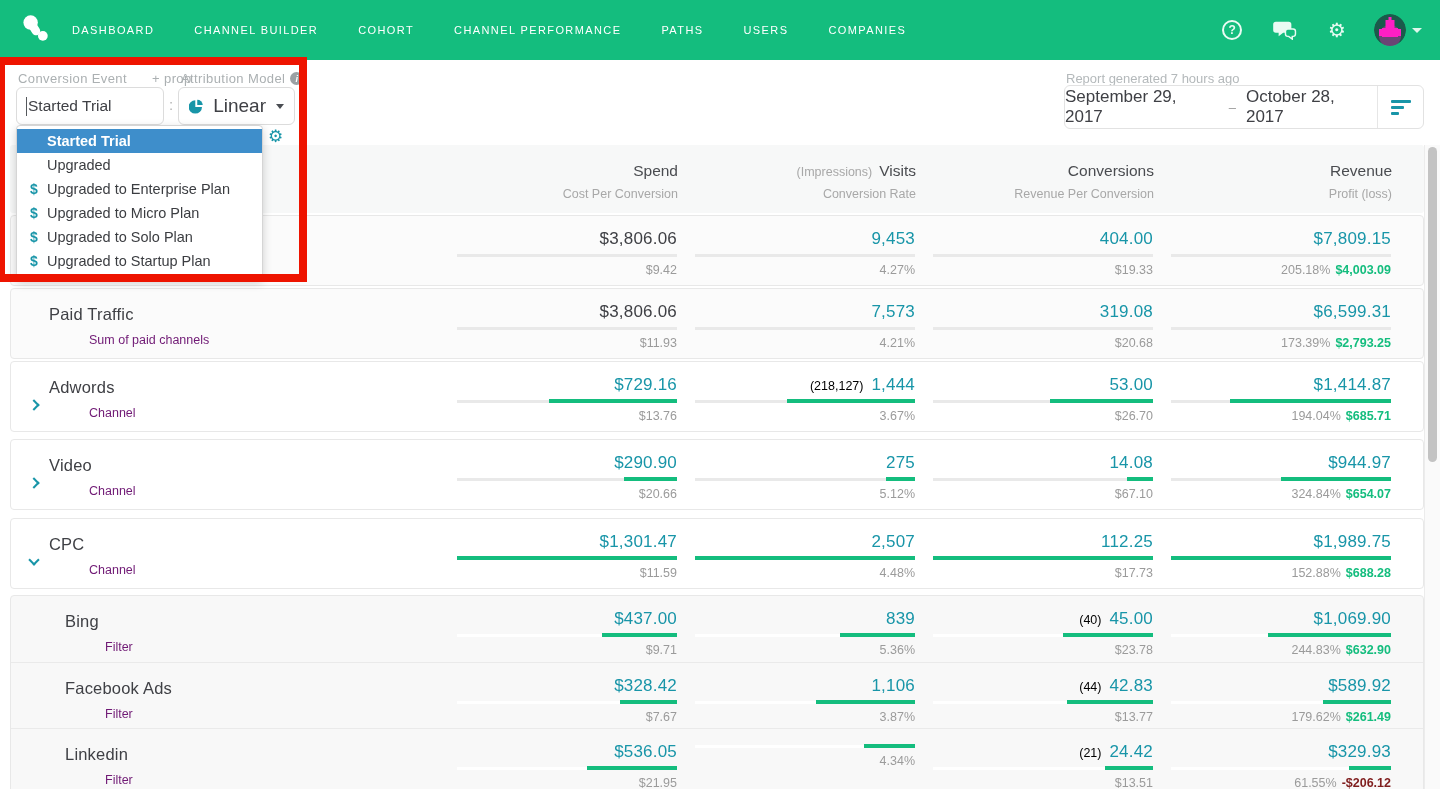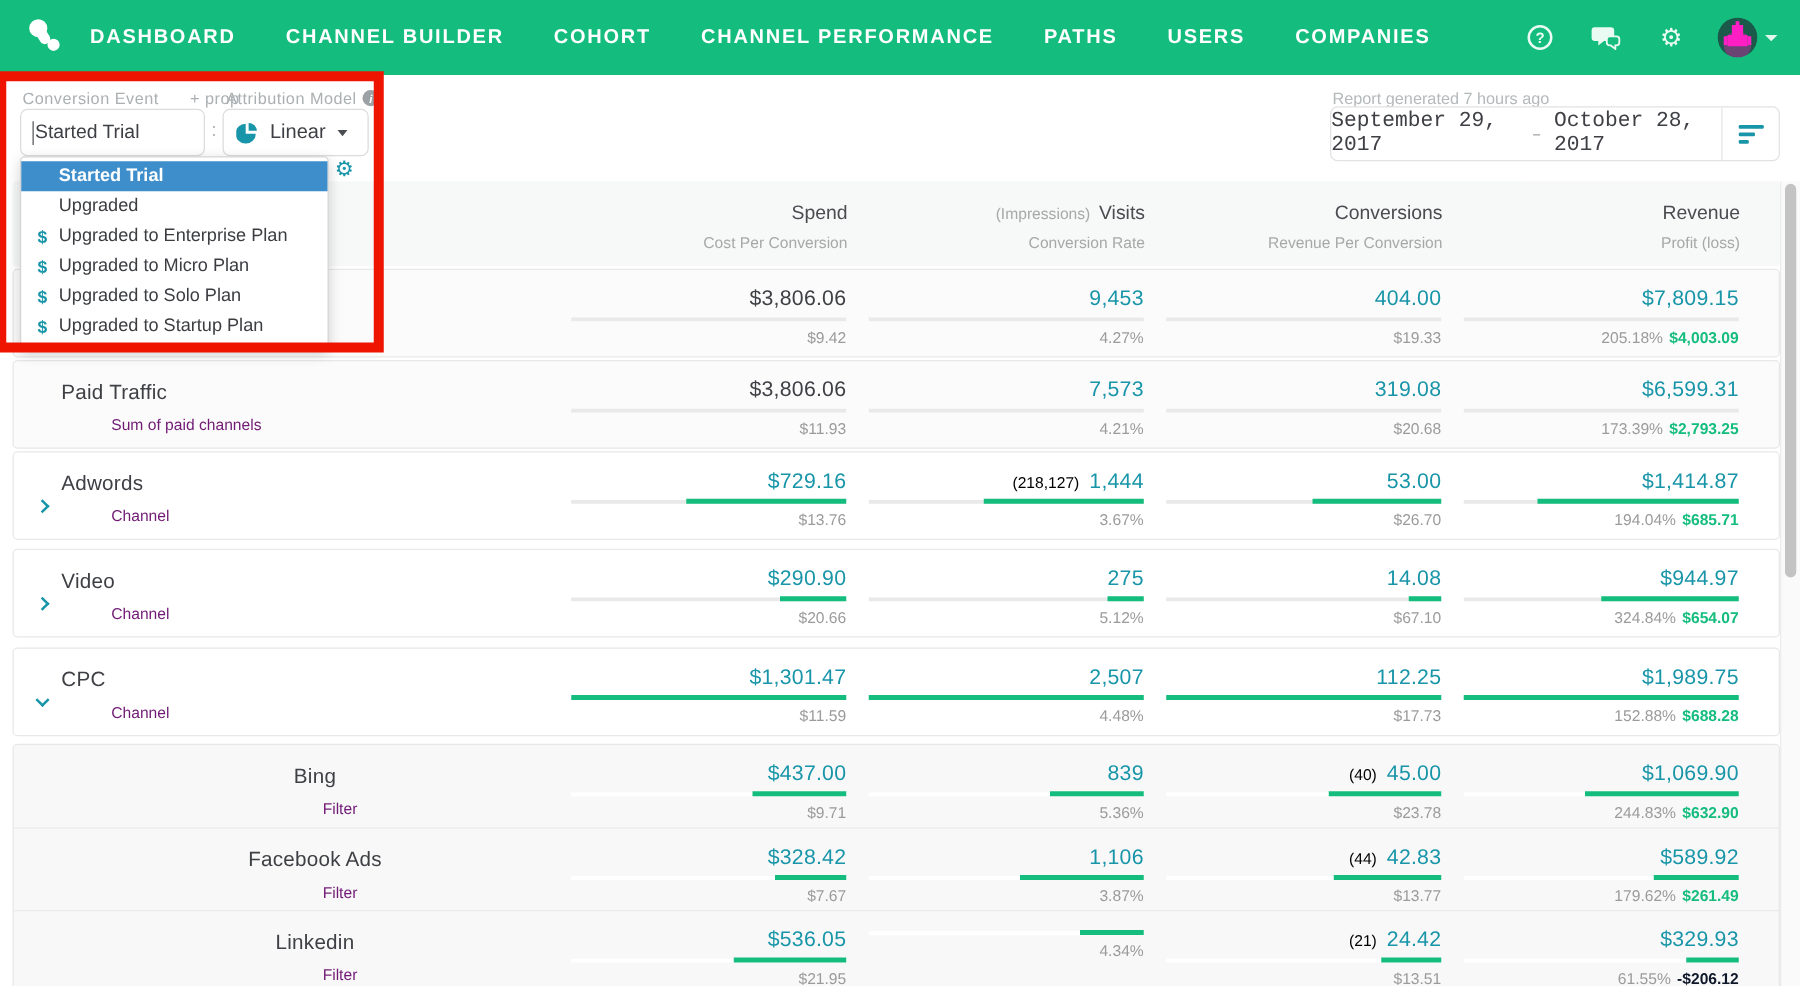--- a/index.html
+++ b/index.html
@@ -2,21 +2,21 @@
 <html><head>
 <meta charset="utf-8">
 <style>
   * { margin:0; padding:0; box-sizing:border-box; }
   html,body { width:1440px; height:789px; overflow:hidden; background:#fff;
     font-family:"Liberation Sans", sans-serif; }
   
   .topnav { position:relative; height:60px; background:#14bd7e; display:flex; align-items:center; }
   .logo { margin-left:20px; width:34px; height:34px; flex:0 0 auto; }
   .nav-links { display:flex; align-items:center; margin-left:18px; }
-  .nav-link { color:#fff; font-size:16px; font-weight:700; letter-spacing:1.4px;
+  .nav-link { color:#fff; font-size:11px; font-weight:400; letter-spacing:1.4px;
     margin-right:40px; cursor:pointer; white-space:nowrap; }
   .nav-right { position:absolute; right:18px; top:0; height:60px; display:flex; align-items:center; }
   .help-ic { width:20px; height:20px; border:2px solid #e9fbf3; border-radius:50%; color:#e9fbf3;
     font-size:12px; font-weight:700; display:flex; align-items:center; justify-content:center; margin-right:31px;}
   .chat-ic { width:24px; height:20px; margin-right:31px; }
   .gear-ic { color:#e9fbf3; font-size:20px; line-height:20px; margin-right:28px; font-family:"DejaVu Sans",sans-serif;}
   .avatar { width:32px; height:32px; border-radius:50%; overflow:hidden; margin-right:6px; }
   .nav-caret { width:0; height:0; border-left:5px solid transparent; border-right:5px solid transparent;
     border-top:5px solid #dff7ec; }
   
@@ -28,30 +28,30 @@
   .info-ic { display:inline-flex; width:13px; height:13px; border-radius:50%; background:#9ba1a4; color:#fff;
     font-size:9px; font-weight:700; align-items:center; justify-content:center; margin-left:5px; font-style:italic;}
   .conv-input { position:absolute; left:16px; top:27px; width:148px; height:38px; background:#fff;
     border:1px solid #dcdcdc; border-radius:6px; display:flex; align-items:center; padding-left:9px;
     font-size:15.5px; color:#3f4045; }
   .caret-bar { display:inline-block; width:1px; height:19px; background:#55585c; margin-right:1px; }
   .colon-sep { position:absolute; left:169px; top:36px; color:#b5b5b5; font-size:15px; }
   .model-box { position:absolute; left:178px; top:27px; width:117px; height:38px; background:#fff;
     border:1px solid #dcdcdc; border-radius:6px; display:flex; align-items:center; padding:0 10px; cursor:pointer;}
   .model-box .pie { width:17px; height:17px; margin-right:10px; }
-  .model-box .mlabel { font-size:16px; color:#3f4045; }
+  .model-box .mlabel { font-size:19px; color:#3f4045; }
   .dd-caret { width:0; height:0; border-left:4.5px solid transparent; border-right:4.5px solid transparent;
     border-top:5px solid #4a4d52; margin-left:10px; }
   .hidden-gear-row { position:absolute; left:257px; top:66px; display:flex; align-items:center; z-index:5;}
   .hidden-gear-row .colon2 { color:#b5b5b5; font-size:14px; margin-right:7px; }
   .hidden-gear-row .tgear { color:#1895a8; font-size:17px; font-family:"DejaVu Sans",sans-serif; cursor:pointer;}
   .report-label { position:absolute; left:1066px; top:11px; font-size:13px; color:#b4b9bb; }
   .date-box { position:absolute; left:1064px; top:25px; width:360px; height:44px; background:#fff;
     border:1px solid #e2e2e2; border-radius:6px; display:flex; align-items:stretch; cursor:pointer; }
-  .date-main { flex:1; display:flex; align-items:center; justify-content:center; font-size:17px; color:#3f4045;font-family:Liberation Mono, monospace;}
+  .date-main { flex:1; display:flex; align-items:center; justify-content:center; font-size:17px; color:#3f4045;}
   .date-dash { color:#9b9b9b; font-size:13px; margin:0 10px; }
   .date-filter { width:46px; border-left:1px solid #e6e6e6; display:flex; flex-direction:column;
     align-items:center; justify-content:center; }
   .fbar { height:3px; background:#1895a8; border-radius:1px; margin:1.5px 0; }
   .fbar.b1{width:20px;} .fbar.b2{width:13px; align-self:flex-start; margin-left:13px;} .fbar.b3{width:8px; align-self:flex-start; margin-left:13px;}
   
   .conv-menu { position:absolute; left:16px; top:125px; width:247px; background:#fff; z-index:40;
     border:1px solid #d5d5d5; border-radius:4px; box-shadow:0 3px 10px rgba(0,0,0,.18); padding:3px 0 6px; }
   .menu-item { position:relative; height:24px; display:flex; align-items:center; padding-left:30px;
     font-size:14.5px; color:#3b3d41; cursor:pointer; white-space:nowrap; }
@@ -70,38 +70,38 @@
   .hsub { font-size:12.5px; color:#a8a8a8; margin-top:7px; }
   .card { border:1px solid #e8e8e8; border-radius:4px; margin-bottom:6px; background:#fff; }
   .card.summary { background:#fbfbfb; margin-bottom:2px; }
   .card.ch3 { margin-bottom:7px; }
   .card.ch4 { margin-bottom:8px; }
   .card.filter-card { background:#f8f8f8; margin-bottom:0; }
   .row { height:69px; padding-top:13px; cursor:pointer; }
   .row.filter { height:66px; border-top:1px solid #eaeaea; }
   .row.filter.first { border-top:none; }
   .name-cell { position:relative; padding-left:38px; text-align:left; }
-  .row.filter .name-cell { padding-left:54px;text-align:center; }
+  .row.filter .name-cell { padding-left:54px; }
   .chev { position:absolute; left:19px; top:26px; width:8px; height:8px;
     border-style:solid; border-color:#1895a8; border-width:2px 2px 0 0; }
   .chev.right { transform:rotate(45deg); }
   .chev.down { transform:rotate(135deg); top:24px; }
   .rname { font-size:16.5px; color:#3f4045; letter-spacing:.2px; padding-top:3px;}
   .rsub { font-size:12.5px; color:#701a75; margin-top:9px;margin-left:40px; }
   .num-cell { text-align:right; }
   .valline { display:flex; justify-content:flex-end; align-items:baseline; height:22px; }
   .vprefix { font-size:12.5px; color:#000000; margin-right:8px; }
   .main-val { font-size:17px; color:#1895a8; letter-spacing:.2px; }
   .main-val.dark { color:#3f4045; }
   .bar { width:220px; height:3px; background:#e9e9e9; margin-left:auto; margin-top:3px; position:relative; }
   .row.filter .bar { background:#ffffff; }
   .bar .fill { position:absolute; right:0; top:-1px; height:4px; background:#14bd7e; }
   .subline { font-size:12.5px; color:#9b9b9b; margin-top:6px; }
   .profit { font-weight:700; color:#14bd7e; margin-left:5px; }
-  .profit.neg { color:#0f172a; }
+  .profit.neg { color:#7f1d1d; }
   
   .scroll-col { position:absolute; right:0; top:145px; bottom:0; width:16px; background:#fafafa;
     border-left:1px solid #ececec; z-index:30; }
   .scroll-thumb { position:absolute; left:3px; top:2px; width:9px; height:315px; background:#c3c3c3;
     border-radius:5px; cursor:pointer; }
 </style>
 </head>
 <body>
 
 <div class="topnav">

